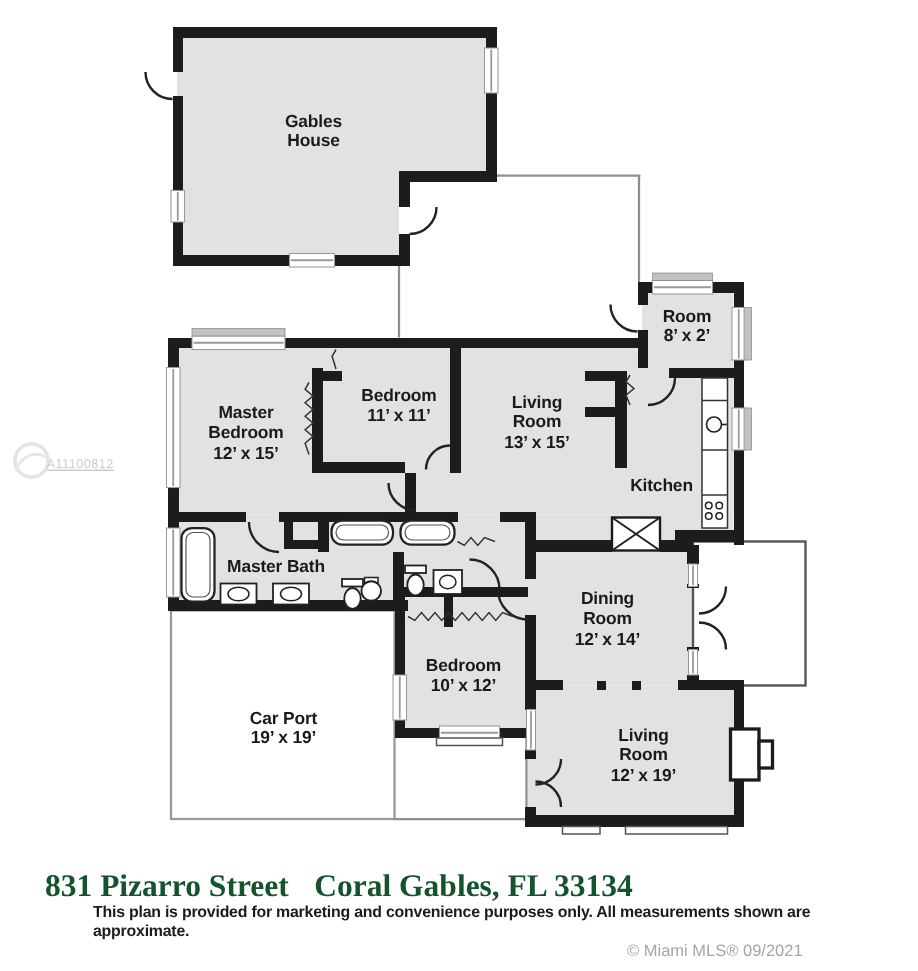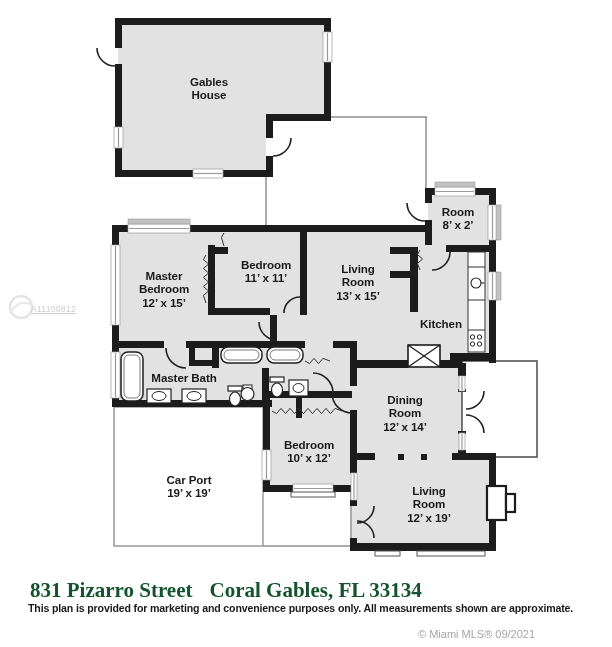--- a/index.html
+++ b/index.html
@@ -8,21 +8,21 @@
   #plansvg{position:absolute;left:0;top:0;}
   .rlabel{position:absolute;transform:translate(-50%,-50%);text-align:center;
           font:bold 11.6px/13.4px "Liberation Sans",sans-serif;color:#1a1a1a;
           letter-spacing:-0.1px;white-space:nowrap;}
   .rlabel .ln{display:block;}
   .footer-address{position:absolute;left:30px;top:577px;
           font:bold 21px/26px "Liberation Serif",serif;color:#14532d;letter-spacing:0;text-align:center;}
   .footer-address .city{margin-left:17px;}
   .footer-disclaimer{position:absolute;left:28px;top:602px;width:560px;
           font:bold 10.6px/13px "Liberation Sans",sans-serif;color:#1b1b1b;letter-spacing:-0.15px;}
-  .footer-disclaimer .dline{display:block;}
+  .footer-disclaimer .dline{display:block;margin-left:34px;}
   .credit{position:absolute;left:418px;top:628px;
           font:11px "Liberation Sans",sans-serif;color:#a6a6a6;}
   .mls-watermark{position:absolute;left:31px;top:304px;
           font:8.5px "Liberation Sans",sans-serif;color:#cdcdcd;letter-spacing:0.3px;text-decoration:underline;}
   .wm-logo{position:absolute;left:4px;top:291px;}
 </style>
 </head>
 <body>
 
 <div class="canvas">

